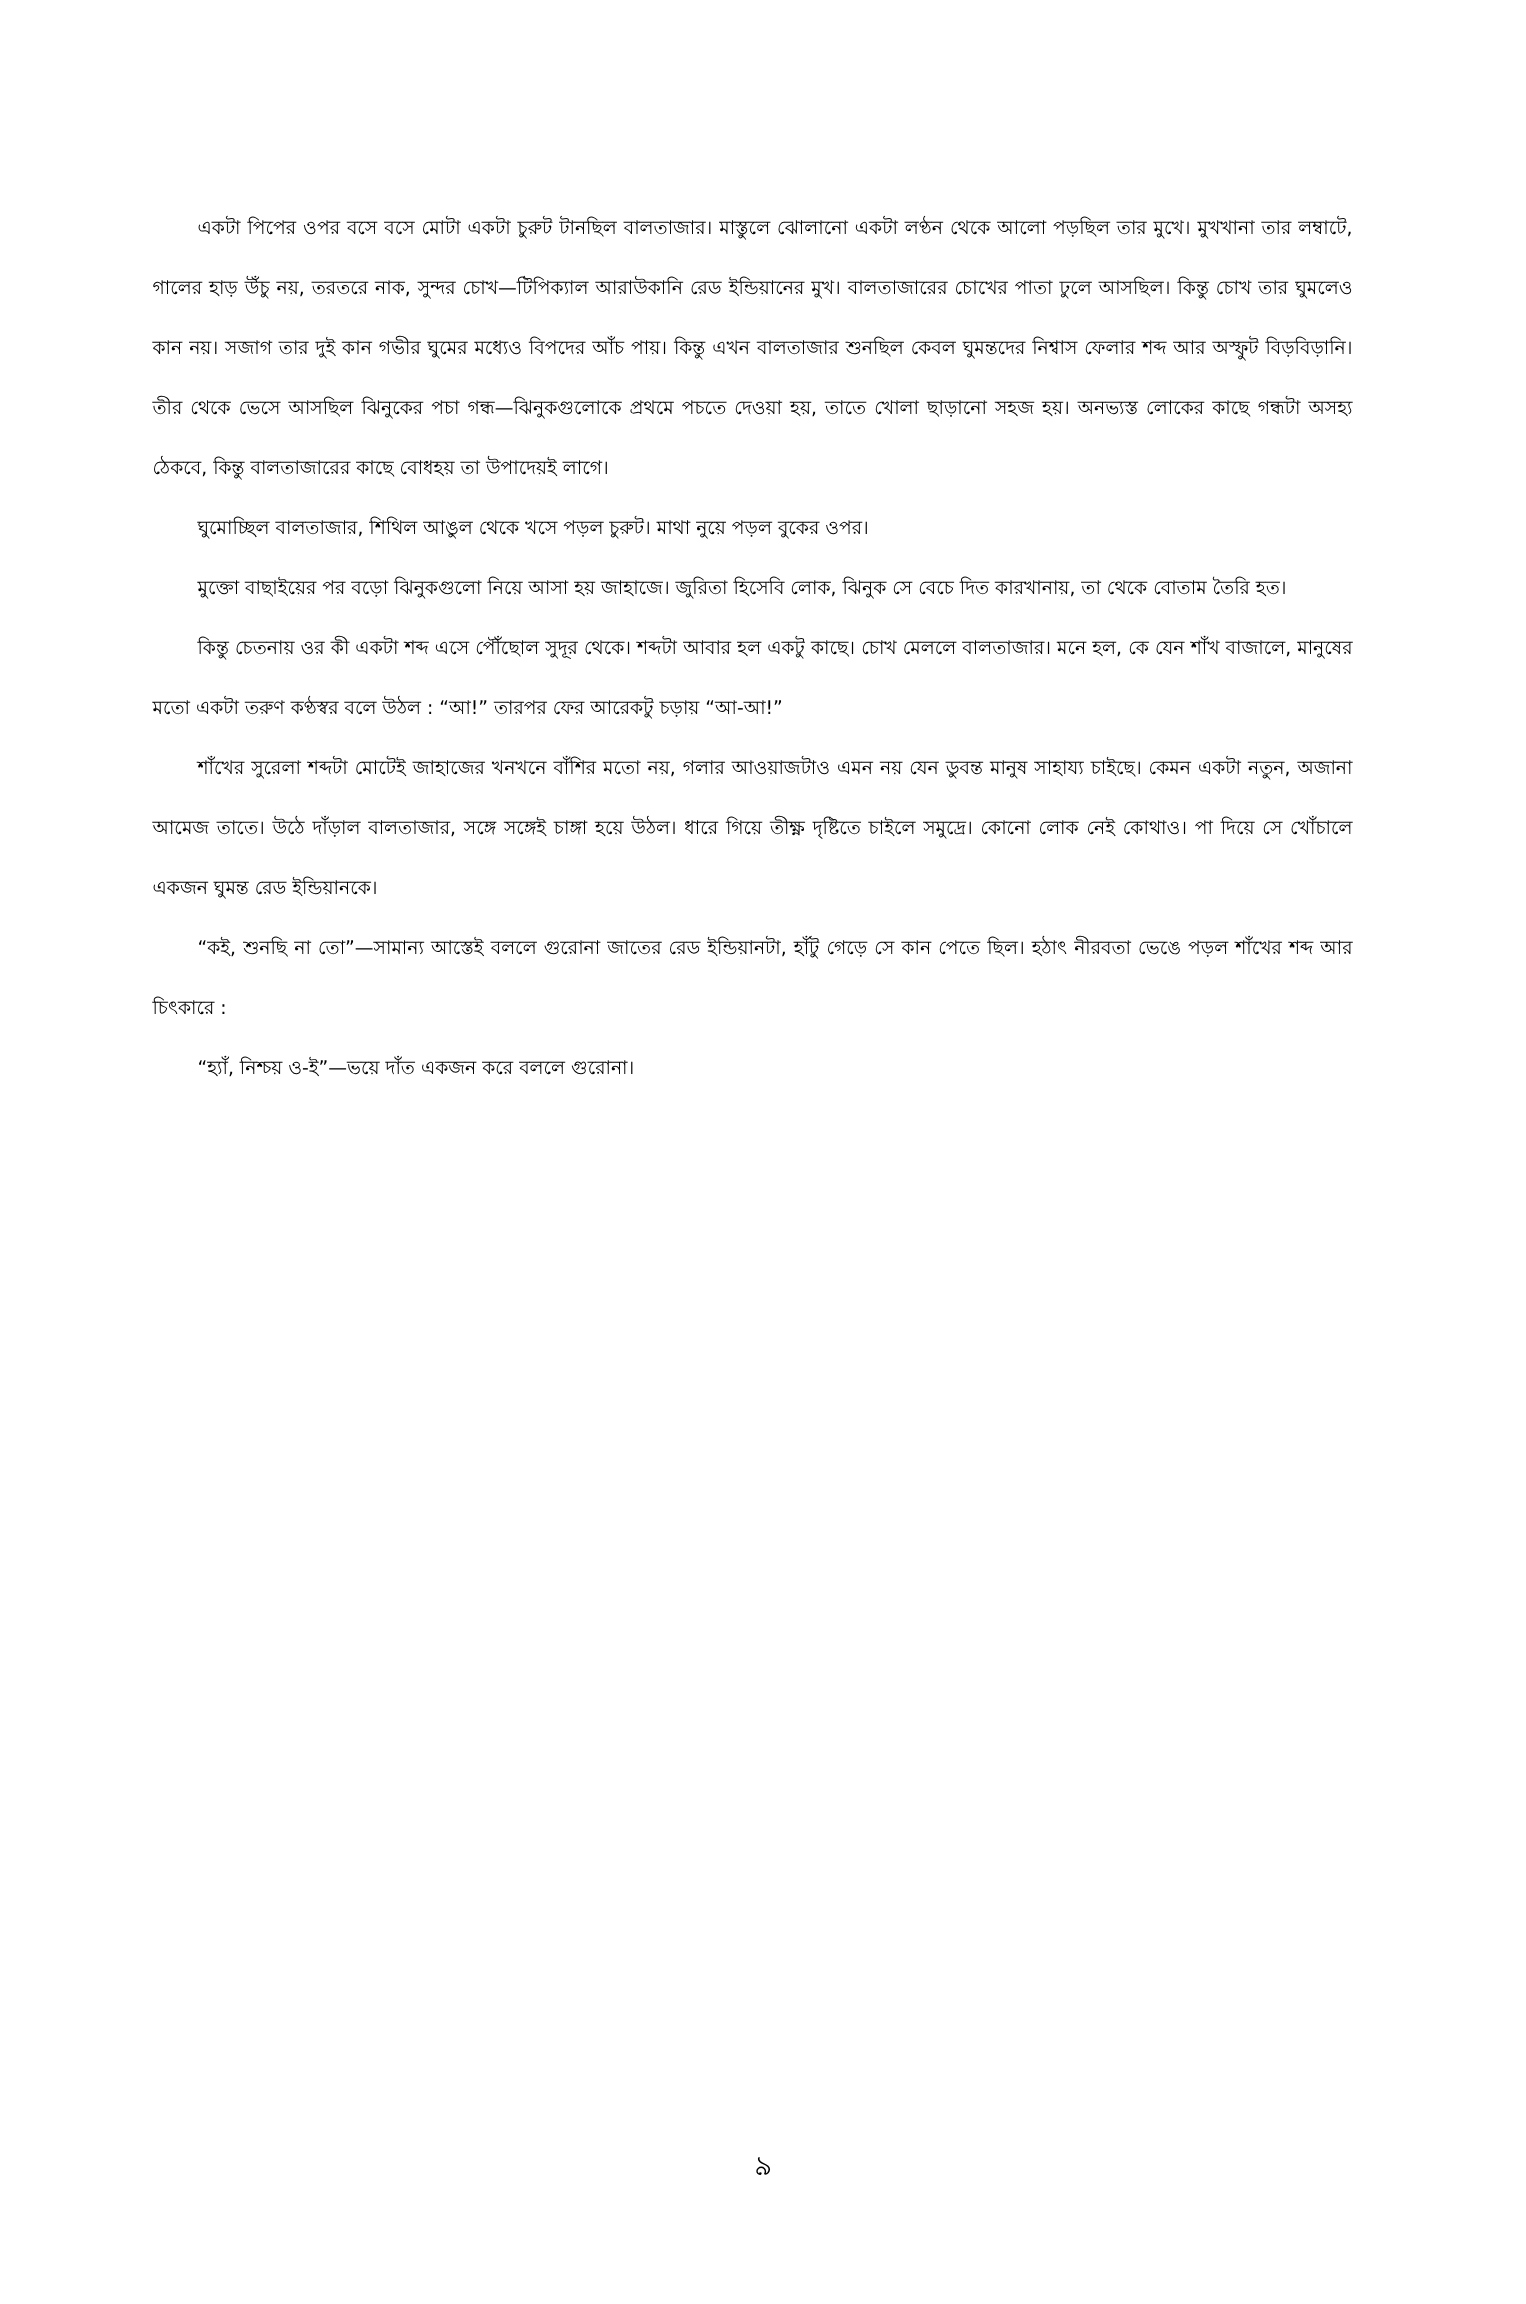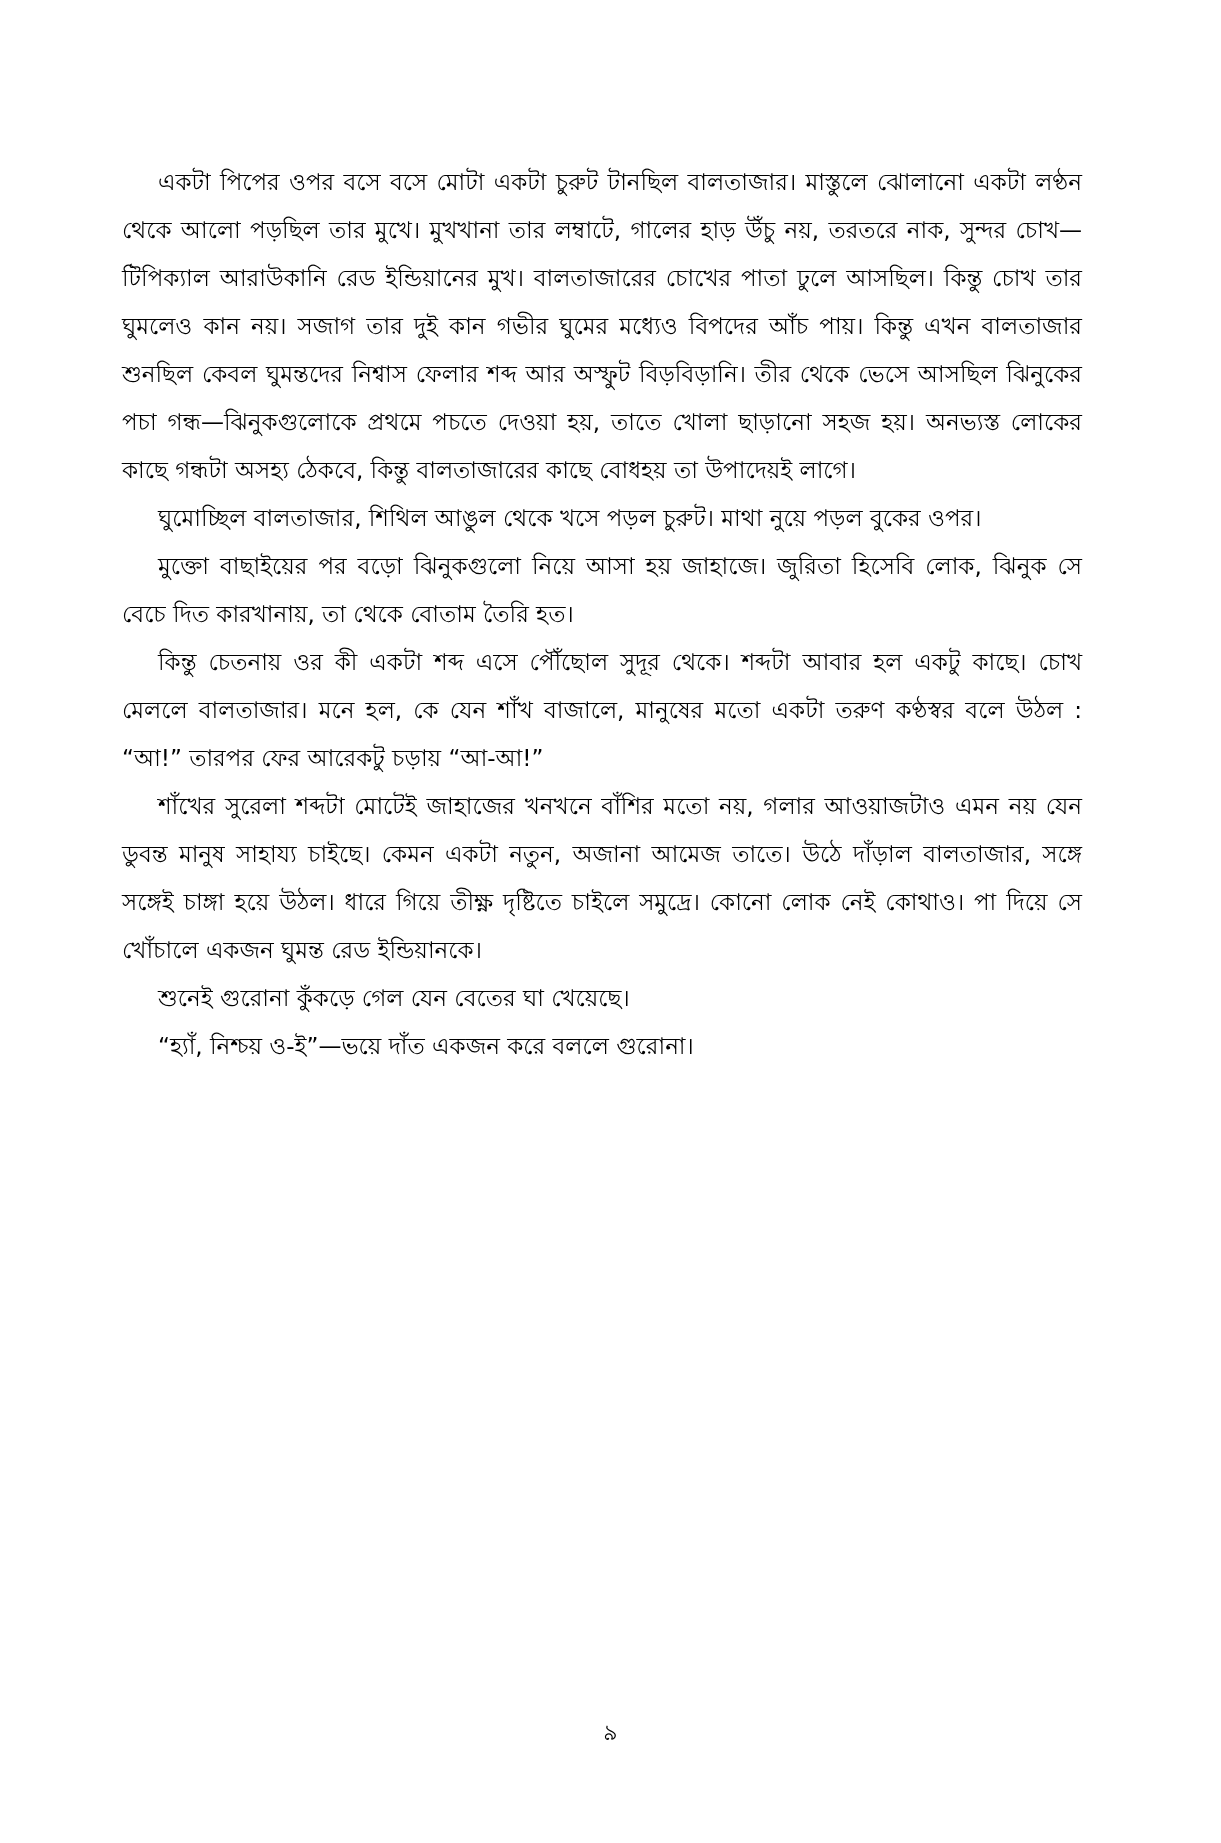--- a/index.html
+++ b/index.html
@@ -12,21 +12,21 @@
     color: #000000;
   }
   .page {
     position: absolute;
     left: 122px;
     top: 158px;
     width: 960px;
   }
   .para {
     margin: 0;
-    font-size: 23px;
+    font-size: 15px;
     line-height: 48px;
     text-align: justify;
     text-indent: 36px;
   }
   .page-number {
     position: absolute;
     left: 0;
     width: 1221px;
     top: 1715px;
     text-align: center;
@@ -35,17 +35,17 @@
 </style>
 </head>
 <body>
 
 <div class="page">
   <p class="para">একটা পিপের ওপর বসে বসে মোটা একটা চুরুট টানছিল বালতাজার। মাস্তুলে ঝোলানো একটা লণ্ঠন থেকে আলো পড়ছিল তার মুখে। মুখখানা তার লম্বাটে, গালের হাড় উঁচু নয়, তরতরে নাক, সুন্দর চোখ—টিপিক্যাল আরাউকানি রেড ইন্ডিয়ানের মুখ। বালতাজারের চোখের পাতা ঢুলে আসছিল। কিন্তু চোখ তার ঘুমলেও কান নয়। সজাগ তার দুই কান গভীর ঘুমের মধ্যেও বিপদের আঁচ পায়। কিন্তু এখন বালতাজার শুনছিল কেবল ঘুমন্তদের নিশ্বাস ফেলার শব্দ আর অস্ফুট বিড়বিড়ানি। তীর থেকে ভেসে আসছিল ঝিনুকের পচা গন্ধ—ঝিনুকগুলোকে প্রথমে পচতে দেওয়া হয়, তাতে খোলা ছাড়ানো সহজ হয়। অনভ্যস্ত লোকের কাছে গন্ধটা অসহ্য ঠেকবে, কিন্তু বালতাজারের কাছে বোধহয় তা উপাদেয়ই লাগে।</p>
   <p class="para">ঘুমোচ্ছিল বালতাজার, শিথিল আঙুল থেকে খসে পড়ল চুরুট। মাথা নুয়ে পড়ল বুকের ওপর।</p>
   <p class="para">মুক্তো বাছাইয়ের পর বড়ো ঝিনুকগুলো নিয়ে আসা হয় জাহাজে। জুরিতা হিসেবি লোক, ঝিনুক সে বেচে দিত কারখানায়, তা থেকে বোতাম তৈরি হত।</p>
   <p class="para">কিন্তু চেতনায় ওর কী একটা শব্দ এসে পৌঁছোল সুদূর থেকে। শব্দটা আবার হল একটু কাছে। চোখ মেললে বালতাজার। মনে হল, কে যেন শাঁখ বাজালে, মানুষের মতো একটা তরুণ কণ্ঠস্বর বলে উঠল : “আ!” তারপর ফের আরেকটু চড়ায় “আ-আ!”</p>
   <p class="para">শাঁখের সুরেলা শব্দটা মোটেই জাহাজের খনখনে বাঁশির মতো নয়, গলার আওয়াজটাও এমন নয় যেন ডুবন্ত মানুষ সাহায্য চাইছে। কেমন একটা নতুন, অজানা আমেজ তাতে। উঠে দাঁড়াল বালতাজার, সঙ্গে সঙ্গেই চাঙ্গা হয়ে উঠল। ধারে গিয়ে তীক্ষ্ণ দৃষ্টিতে চাইলে সমুদ্রে। কোনো লোক নেই কোথাও। পা দিয়ে সে খোঁচালে একজন ঘুমন্ত রেড ইন্ডিয়ানকে।</p>
-  <p class="para">শুনেই গুরোনা কুঁকড়ে গেল যেন বেতের ঘা খেয়েছে।</p>
+  <p class="para">“কই, শুনছি না তো”—সামান্য আস্তেই বললে গুরোনা জাতের রেড ইন্ডিয়ানটা, হাঁটু গেড়ে সে কান পেতে ছিল। হঠাৎ নীরবতা ভেঙে পড়ল শাঁখের শব্দ আর চিৎকারে :</p>
   <p class="para">“হ্যাঁ, নিশ্চয় ও-ই”—ভয়ে দাঁত একজন করে বললে গুরোনা।</p>
 </div>
 
 <div class="page-number">৯</div>
 
 </body></html>

